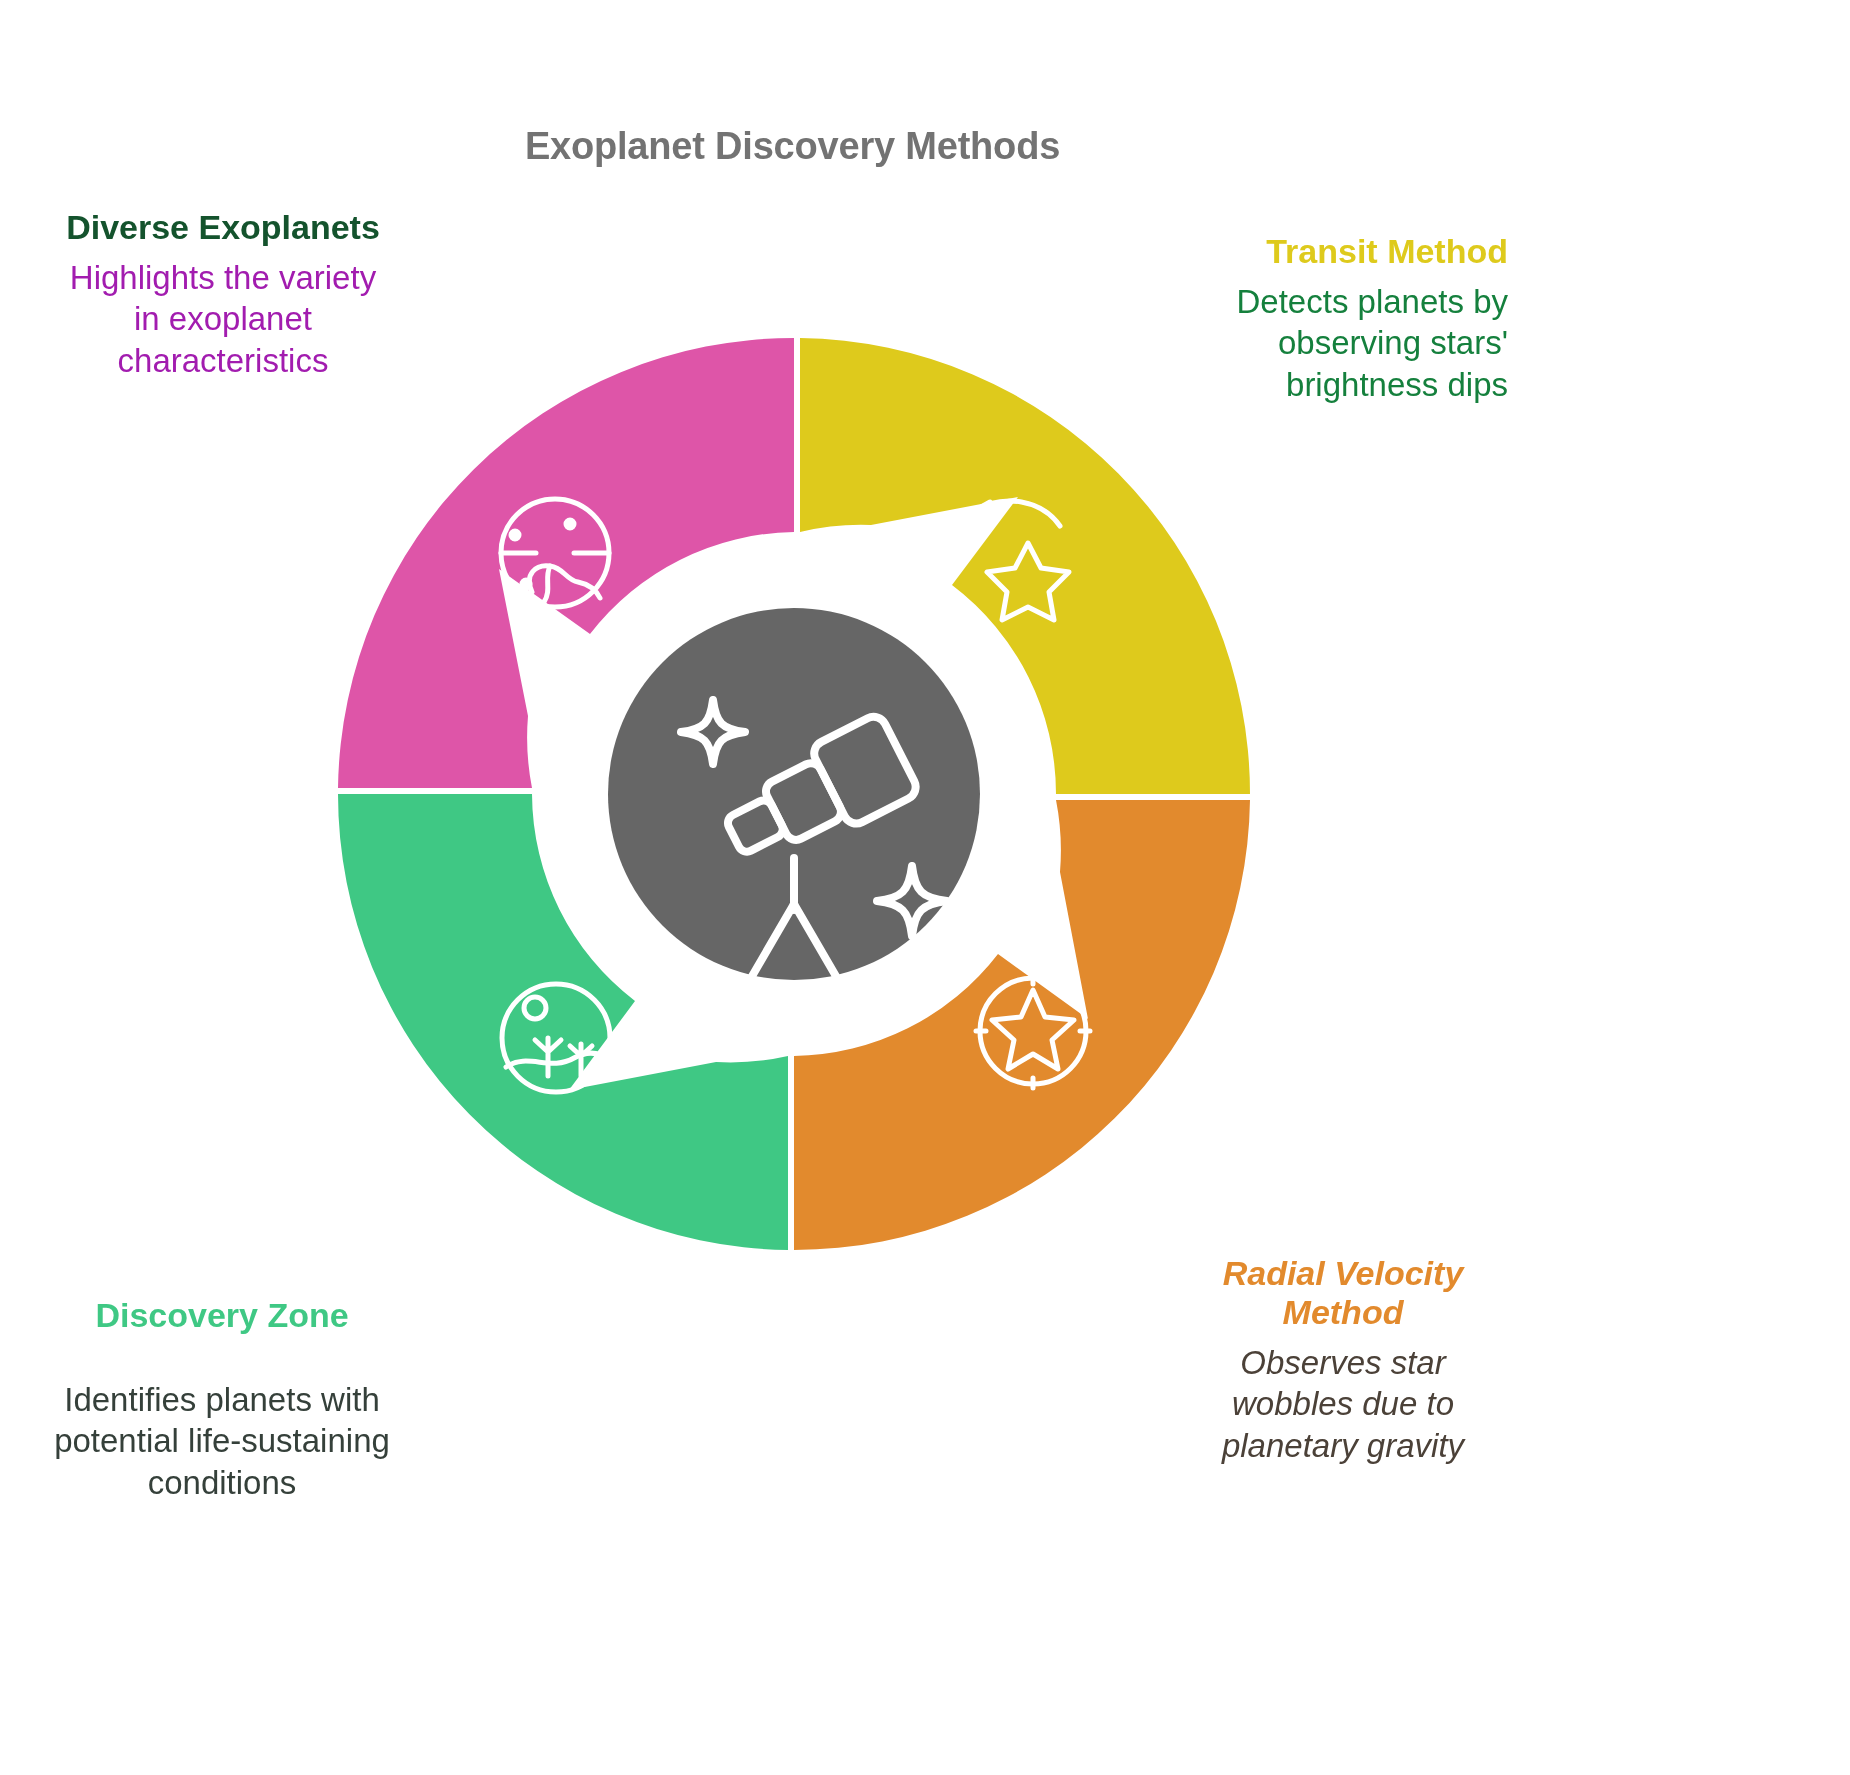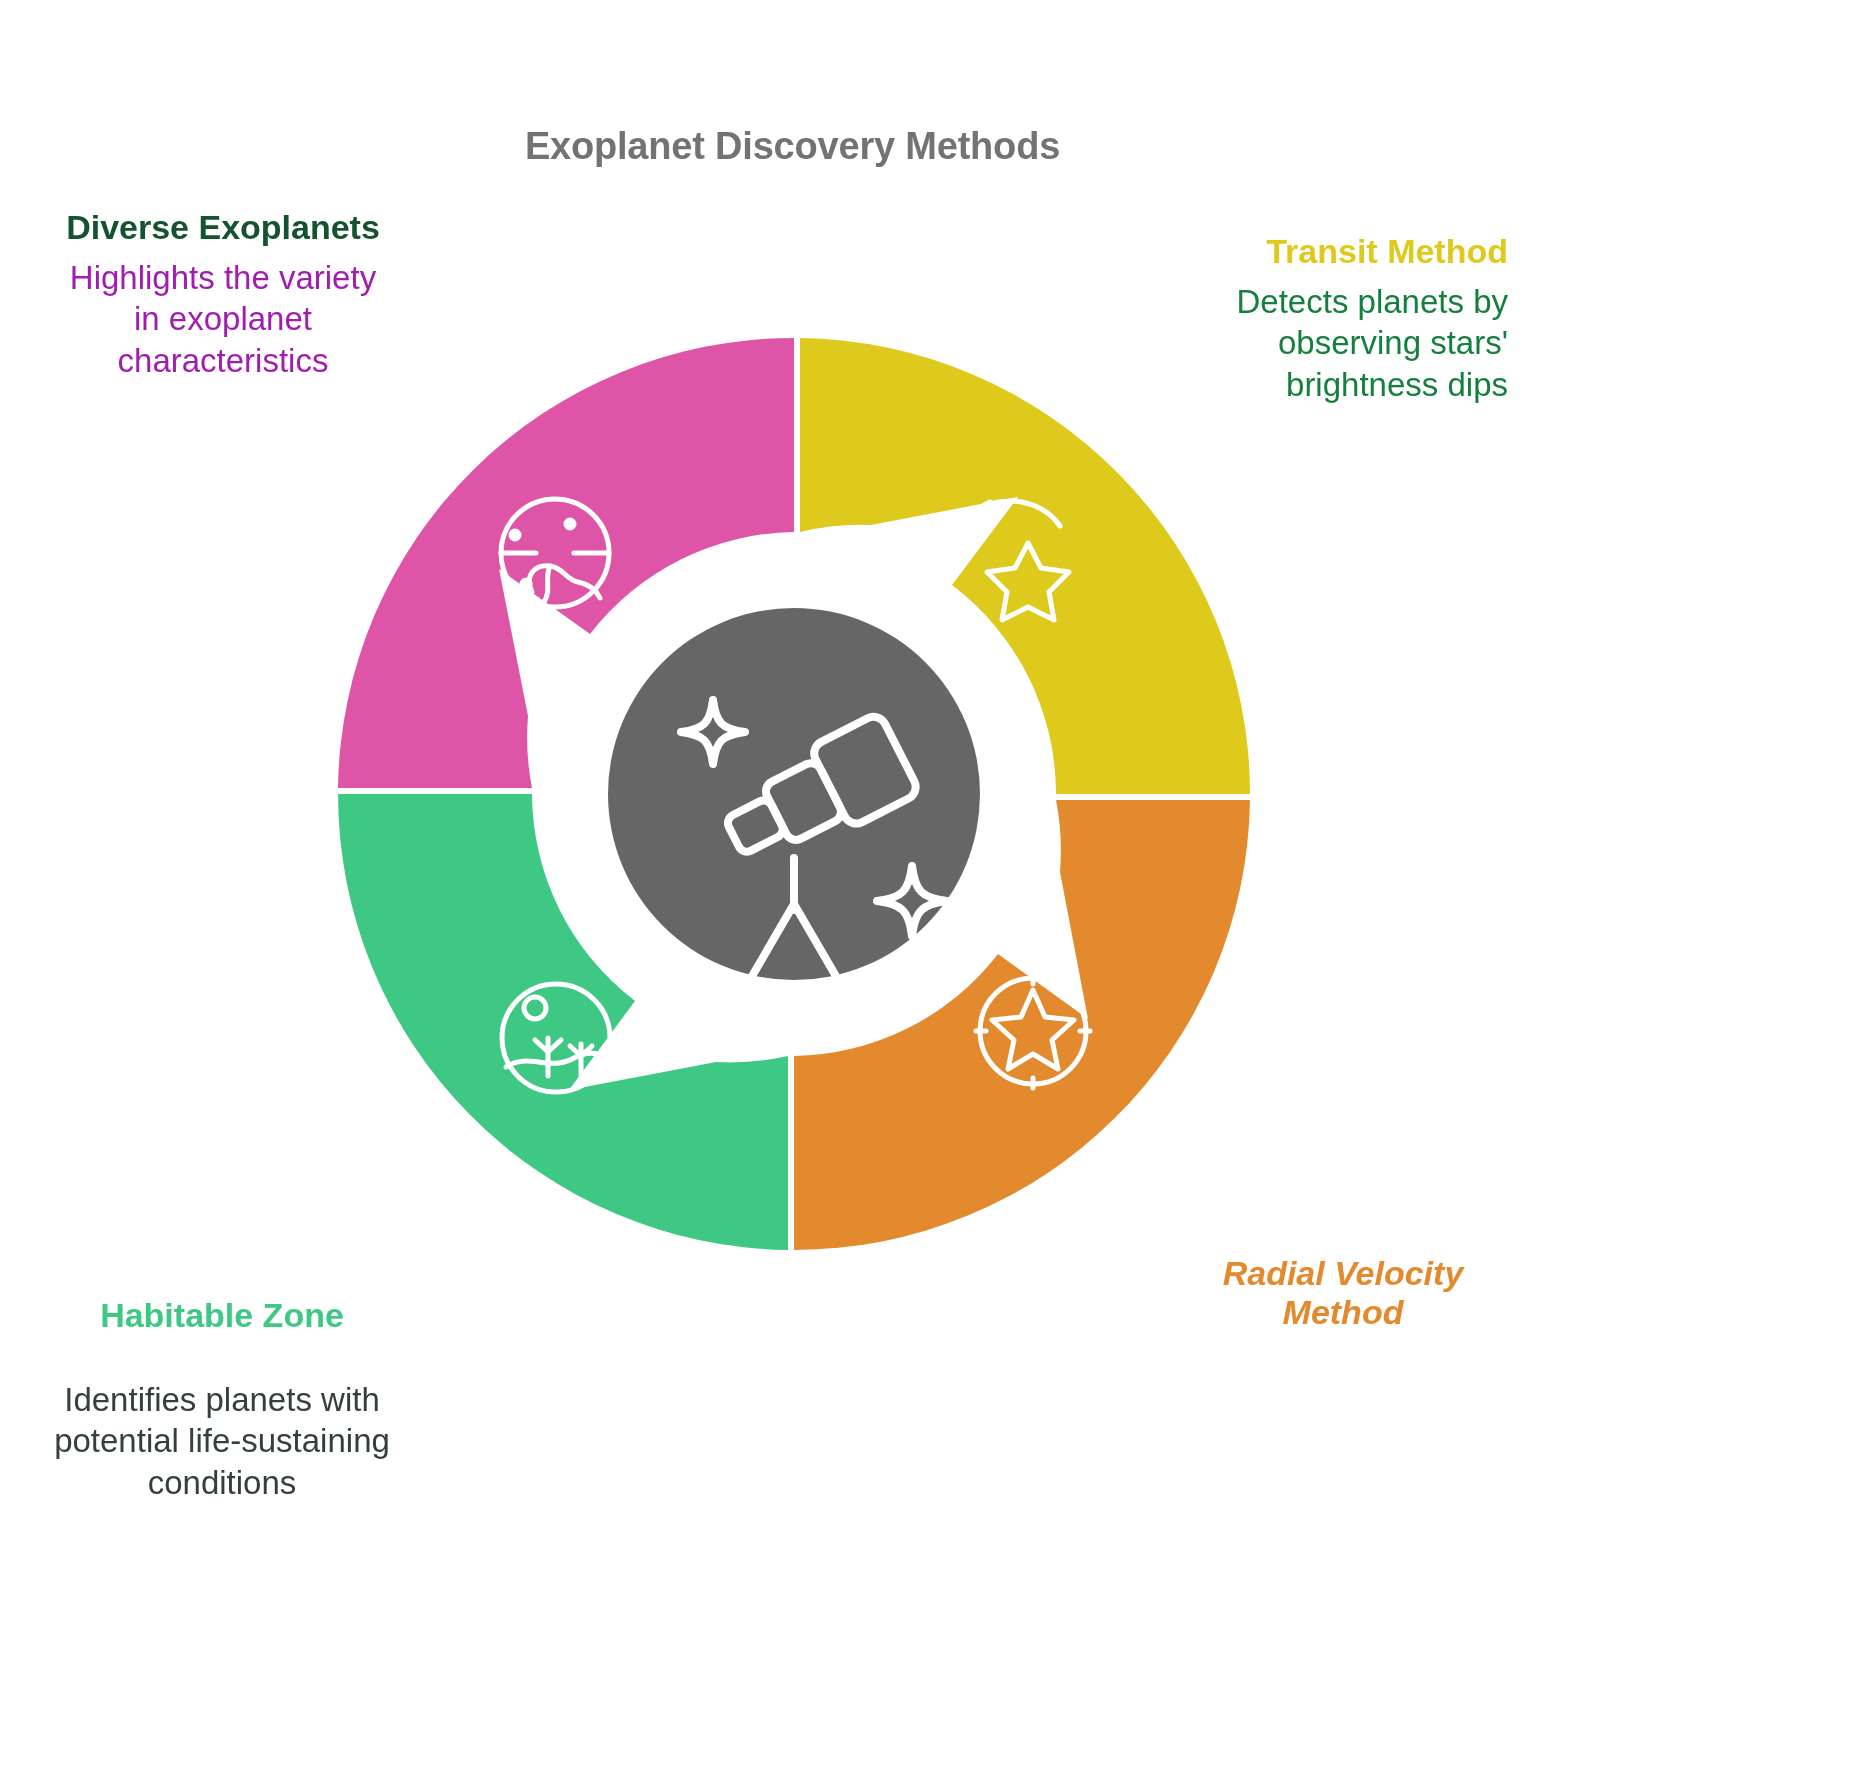--- a/index.html
+++ b/index.html
@@ -206,21 +206,22 @@
     <div class="heading">Diverse Exoplanets</div>
     <div class="body">Highlights the variety in exoplanet characteristics</div>
   </div>
 
   <div class="block" id="block-transit">
     <div class="heading">Transit Method</div>
     <div class="body">Detects planets by observing stars' brightness dips</div>
   </div>
 
   <div class="block" id="block-habitable">
-    <div class="heading">Habitable Zone</div>
+    <div class="heading">Discovery Zone</div>
     <div class="body">Identifies planets with potential life-sustaining conditions</div>
   </div>
 
   <div class="block" id="block-radial">
     <div class="heading">Radial Velocity Method</div>
+    <div class="body">Observes star wobbles due to planetary gravity</div>
   </div>
 
 </div>
 
 </body></html>

